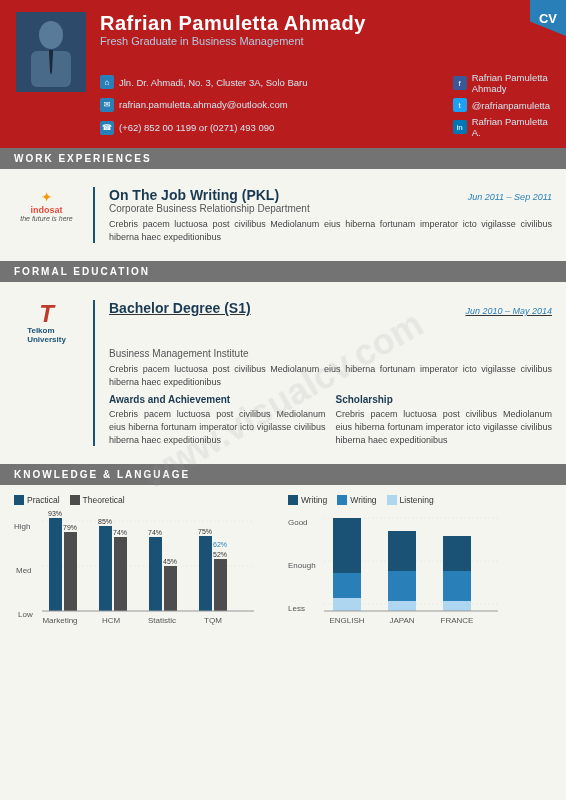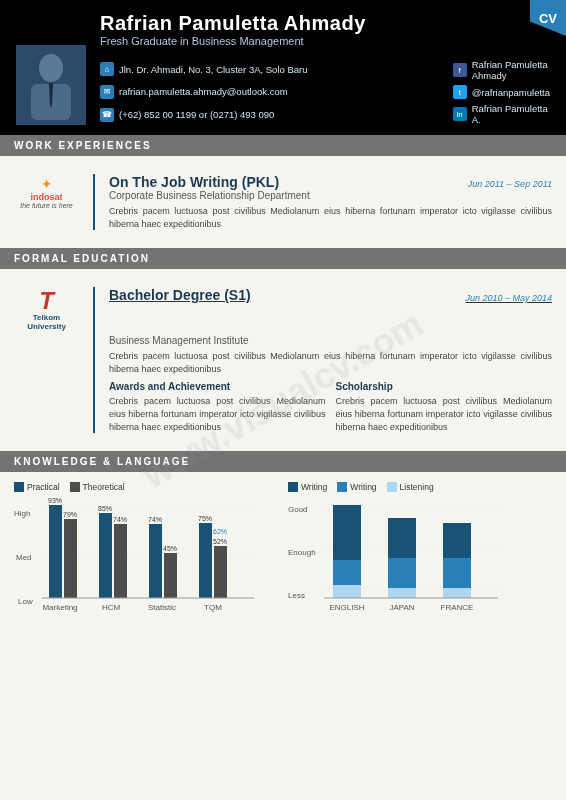--- a/index.html
+++ b/index.html
@@ -7,25 +7,25 @@
       width: 566px;
       min-height: 800px;
       font-family: Arial, sans-serif;
       background: #f5f5f0;
       font-size: 11px;
       color: #333;
     }
 
     
     .header {
-      background: #000000;
+      background: #b91c1c;
       color: white;
       padding: 12px 16px 10px 16px;
       display: flex;
-      align-items: flex-end;
+      align-items: flex-start;
       position: relative;
       min-height: 90px;
     }
     .header-avatar {
       width: 70px;
       height: 80px;
       background: #2e4a6a;
       margin-right: 14px;
       flex-shrink: 0;
       display: flex;
@@ -37,21 +37,21 @@
     .header-info { flex: 1; }
     .header-name {
       font-size: 20px;
       font-weight: bold;
       color: white;
       letter-spacing: 0.5px;
     }
     .header-title {
       font-size: 11px;
       color: #afc9e0;
-      margin-bottom: 12px;
+      margin-bottom: 25px;
     }
     .header-contacts {
       display: flex;
       flex-wrap: wrap;
       gap: 2px 20px;
     }
     .contact-row {
       display: flex;
       align-items: center;
       gap: 5px;
@@ -201,21 +201,21 @@
       display: flex;
       flex-direction: column;
       align-items: center;
       justify-content: flex-start;
       padding-top: 2px;
     }
     .telkom-logo {
       font-size: 8px;
       font-weight: bold;
       color: #1a5276;
-      text-align: center;
+      text-align: left;
     }
     .telkom-t {
       font-size: 24px;
       font-weight: bold;
       color: #c0392b;
       line-height: 1;
       font-style: italic;
     }
     .edu-divider {
       width: 2px;

